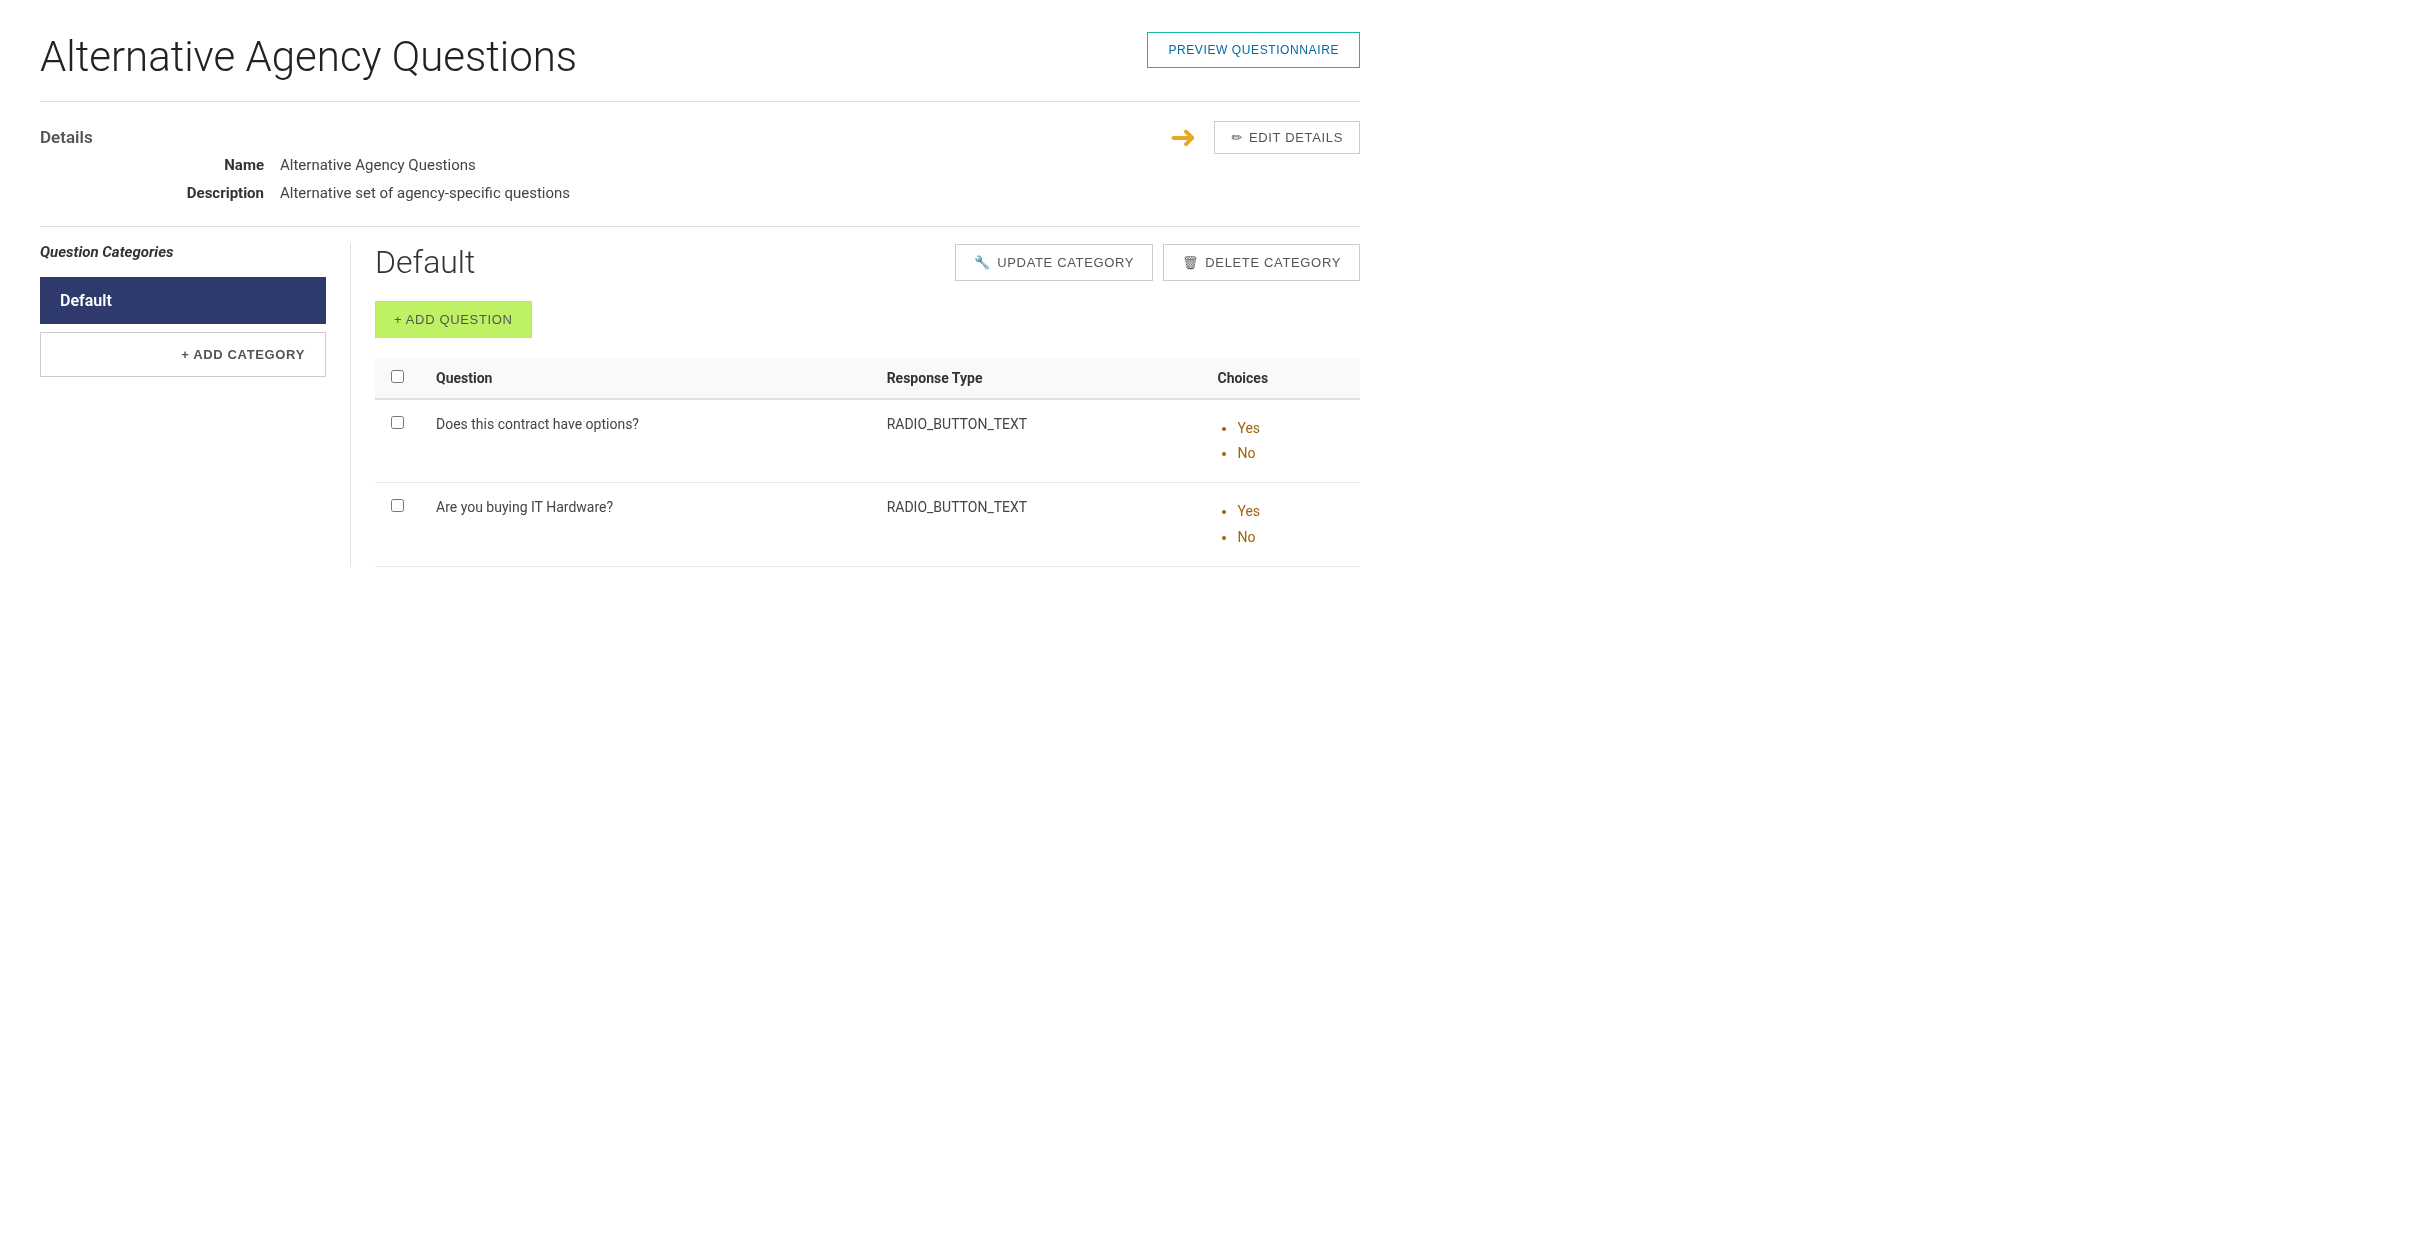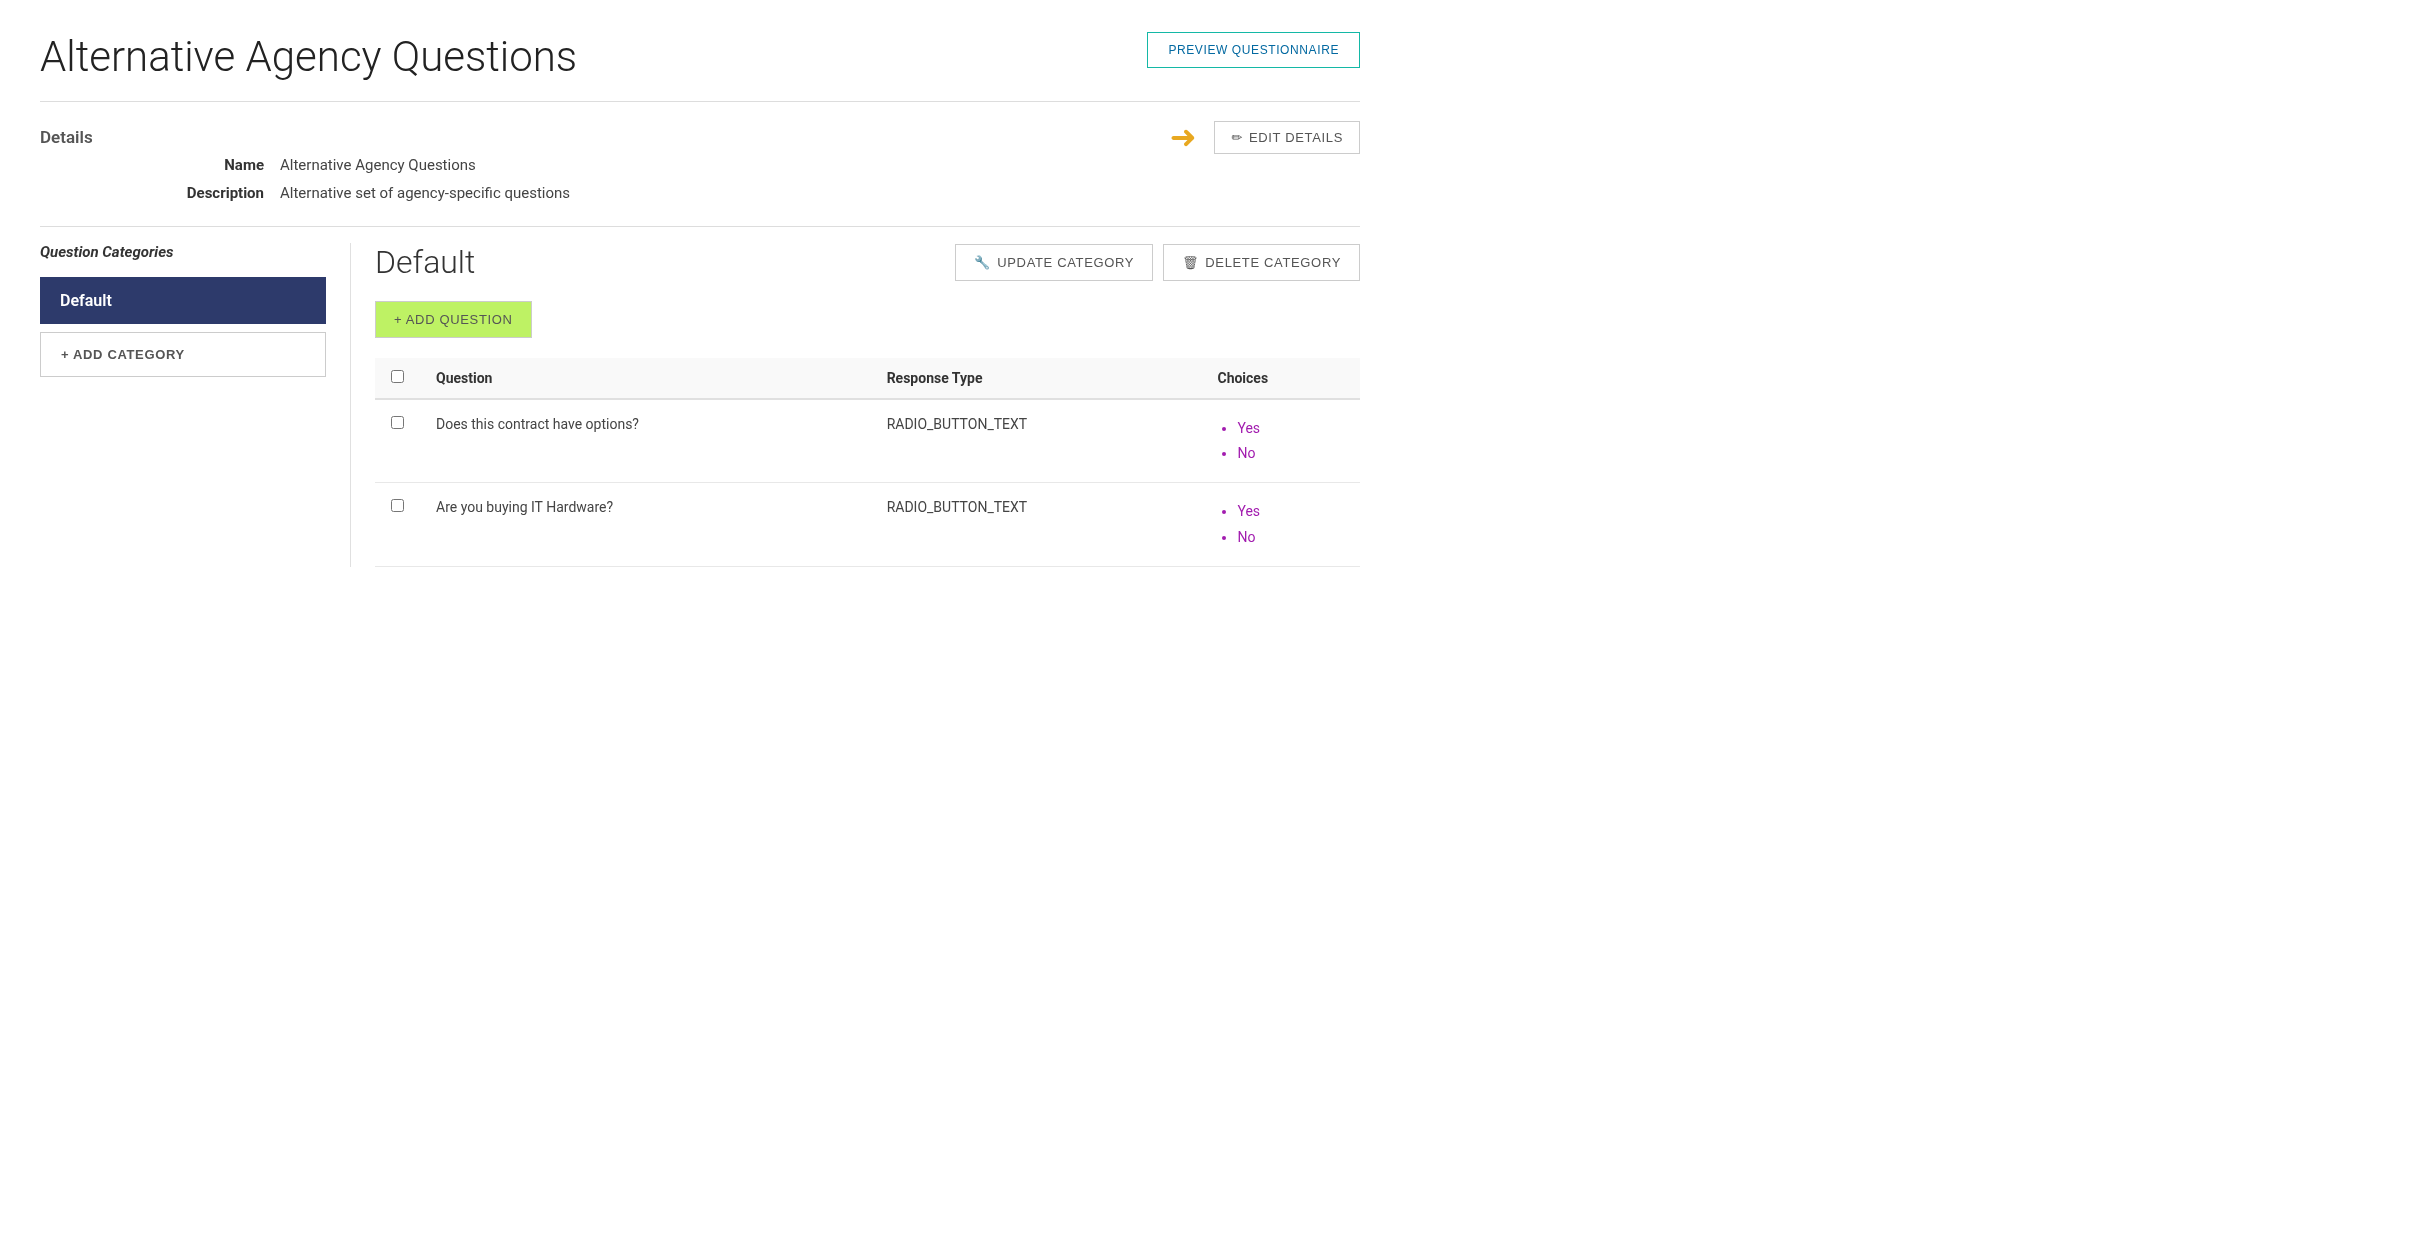--- a/index.html
+++ b/index.html
@@ -142,21 +142,21 @@
     .add-category-btn {
       border: 1px solid #ccc;
       background: #fff;
       padding: 14px 20px;
       font-size: 13px;
       font-weight: 600;
       letter-spacing: 0.05em;
       color: #555;
       cursor: pointer;
       width: 100%;
-      text-align: left;
+      text-align: right;
       text-transform: uppercase;
     }
 
     
     .questions-content {
       flex: 1;
       padding-left: 24px;
       border-left: 1px solid #e0e0e0;
     }
 
@@ -251,21 +251,21 @@
       width: 40px;
     }
 
     .choices-list {
       list-style: disc;
       padding-left: 20px;
       line-height: 1.8;
     }
 
     .choices-list li {
-      color: #a21caf;
+      color: #a16207;
     }
   </style>
 </head>
 <body>
 
 <div class="page-container">
 
   <div class="page-header">
     <h1 class="page-title">Alternative Agency Questions</h1>
     <button class="preview-btn">PREVIEW QUESTIONNAIRE</button>

